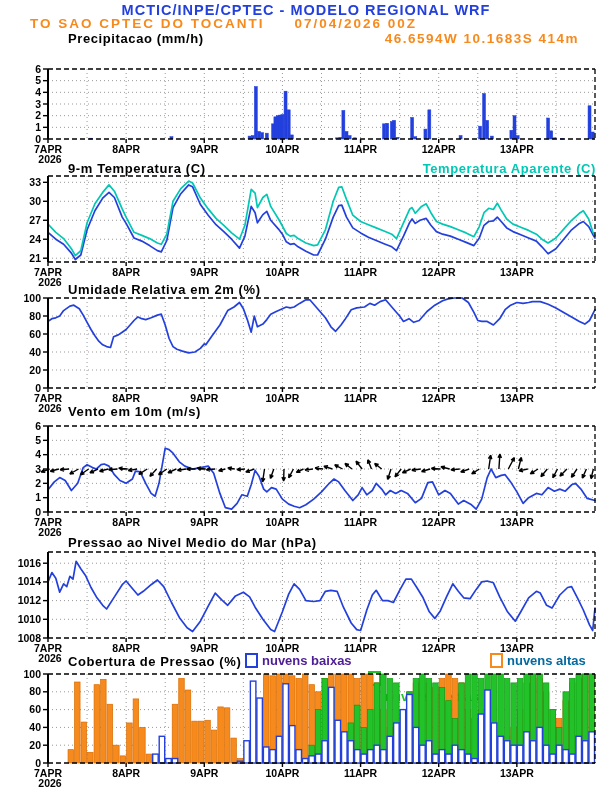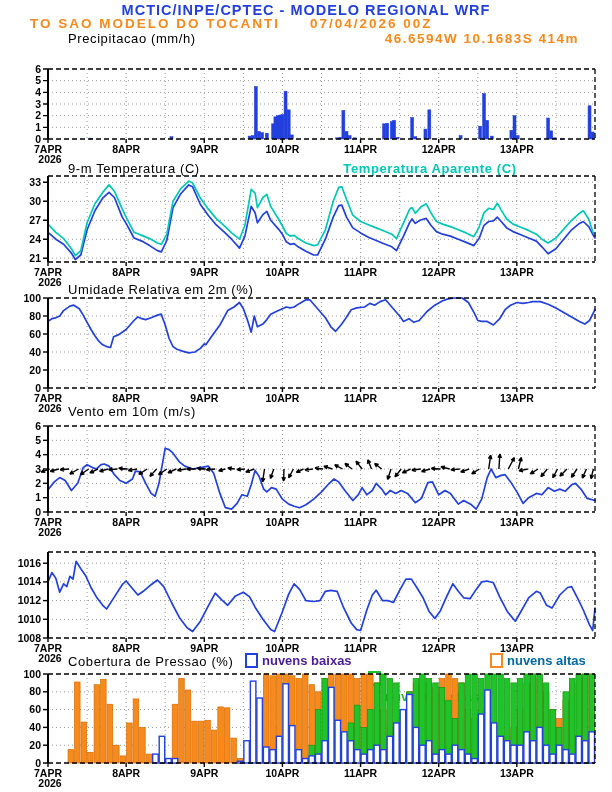--- a/index.html
+++ b/index.html
@@ -1,42 +1,43 @@
 <!DOCTYPE html>
 <html><head>
 <meta charset="utf-8">
 <style>
   html,body{margin:0;padding:0;background:#ffffff;}
   .page{position:relative;width:612px;height:792px;background:#fff;overflow:hidden;
-        font-family:"Liberation Sans",sans-serif;border-radius:18px;}
+        font-family:"Liberation Sans",sans-serif;}
   .hline{position:absolute;white-space:pre;font-weight:bold;}
   .h1{left:0;width:612px;top:2px;text-align:center;font-size:14.5px;letter-spacing:1px;}
   .h2{left:30px;top:16px;font-size:13.5px;letter-spacing:2px;display:flex;gap:30px;}
   .coords{left:284px;width:295px;top:31px;text-align:right;font-size:13.5px;letter-spacing:1.5px;}
-  .ptitle{position:absolute;font-weight:normal;font-size:13px;letter-spacing:.6px;color:#000;white-space:pre;}
+  .ptitle{position:absolute;font-weight:bold;font-size:13px;letter-spacing:.6px;color:#000;white-space:pre;}
   .rtitle{position:absolute;font-weight:bold;font-size:13px;letter-spacing:.6px;white-space:pre;}
   .legend{position:absolute;display:flex;align-items:center;gap:4px;font-weight:bold;font-size:13px;}
   .sw{width:9px;height:11px;border-width:2px;border-style:solid;background:#fff;display:inline-block;}
   svg{position:absolute;left:0;top:0;}
 </style>
 </head>
 <body>
 
 <div class="page">
   <div class="hline h1" id="t-title" style="color: rgb(35, 64, 221);">MCTIC/INPE/CPTEC - MODELO REGIONAL WRF</div>
   <div class="hline h2" id="t-sub" style="color: rgb(247, 138, 29);">
-    <span>TO SAO MODELO DO TOCANTI</span><span>07/04/2026 00Z</span>
+    <span>TO SAO CPTEC DO TOCANTI</span><span>07/04/2026 00Z</span>
   </div>
   <div class="hline coords" id="t-coords" style="color: rgb(247, 138, 29);">46.6594W 10.1683S 414m</div>
 
   <div class="ptitle" style="left:68px;top:31px">Precipitacao (mm/h)</div>
   <div class="ptitle" style="left:68px;top:161px">9-m Temperatura (C)</div>
-  <div class="rtitle" style="left: 284px; width: 292px; top: 161px; text-align: center; color: rgb(0, 200, 180);" id="t-aparente">Temperatura Aparente (C)</div>
+  <div class="rtitle" style="left: 304px; width: 292px; top: 161px; text-align: right; color: rgb(0, 200, 180);" id="t-aparente">Temperatura Aparente (C)</div>
   <div class="ptitle" style="left:68px;top:282px">Umidade Relativa em 2m (%)</div>
   <div class="ptitle" style="left:68px;top:404px">Vento em 10m (m/s)</div>
+  <div class="ptitle" style="left:68px;top:535px">Pressao ao Nivel Medio do Mar (hPa)</div>
   <div class="ptitle" style="left:68px;top:654px">Cobertura de Pressao (%)</div>
 
   <div class="legend" style="left:245px;top:653px">
     <span class="sw" id="sw-baixas" style="border-color: rgb(35, 64, 221);"></span>
     <span id="lb-baixas" style="color: #4c1d95;">nuvens baixas</span>
   </div>
   <div class="legend" style="left:368px;top:653px">
     <span class="sw" id="sw-medias" style="border-color: rgb(34, 195, 42);"></span>
     <span id="lb-medias" style="color: rgb(34, 195, 42); margin-top: 36px;">nuvens medias</span>
   </div>

